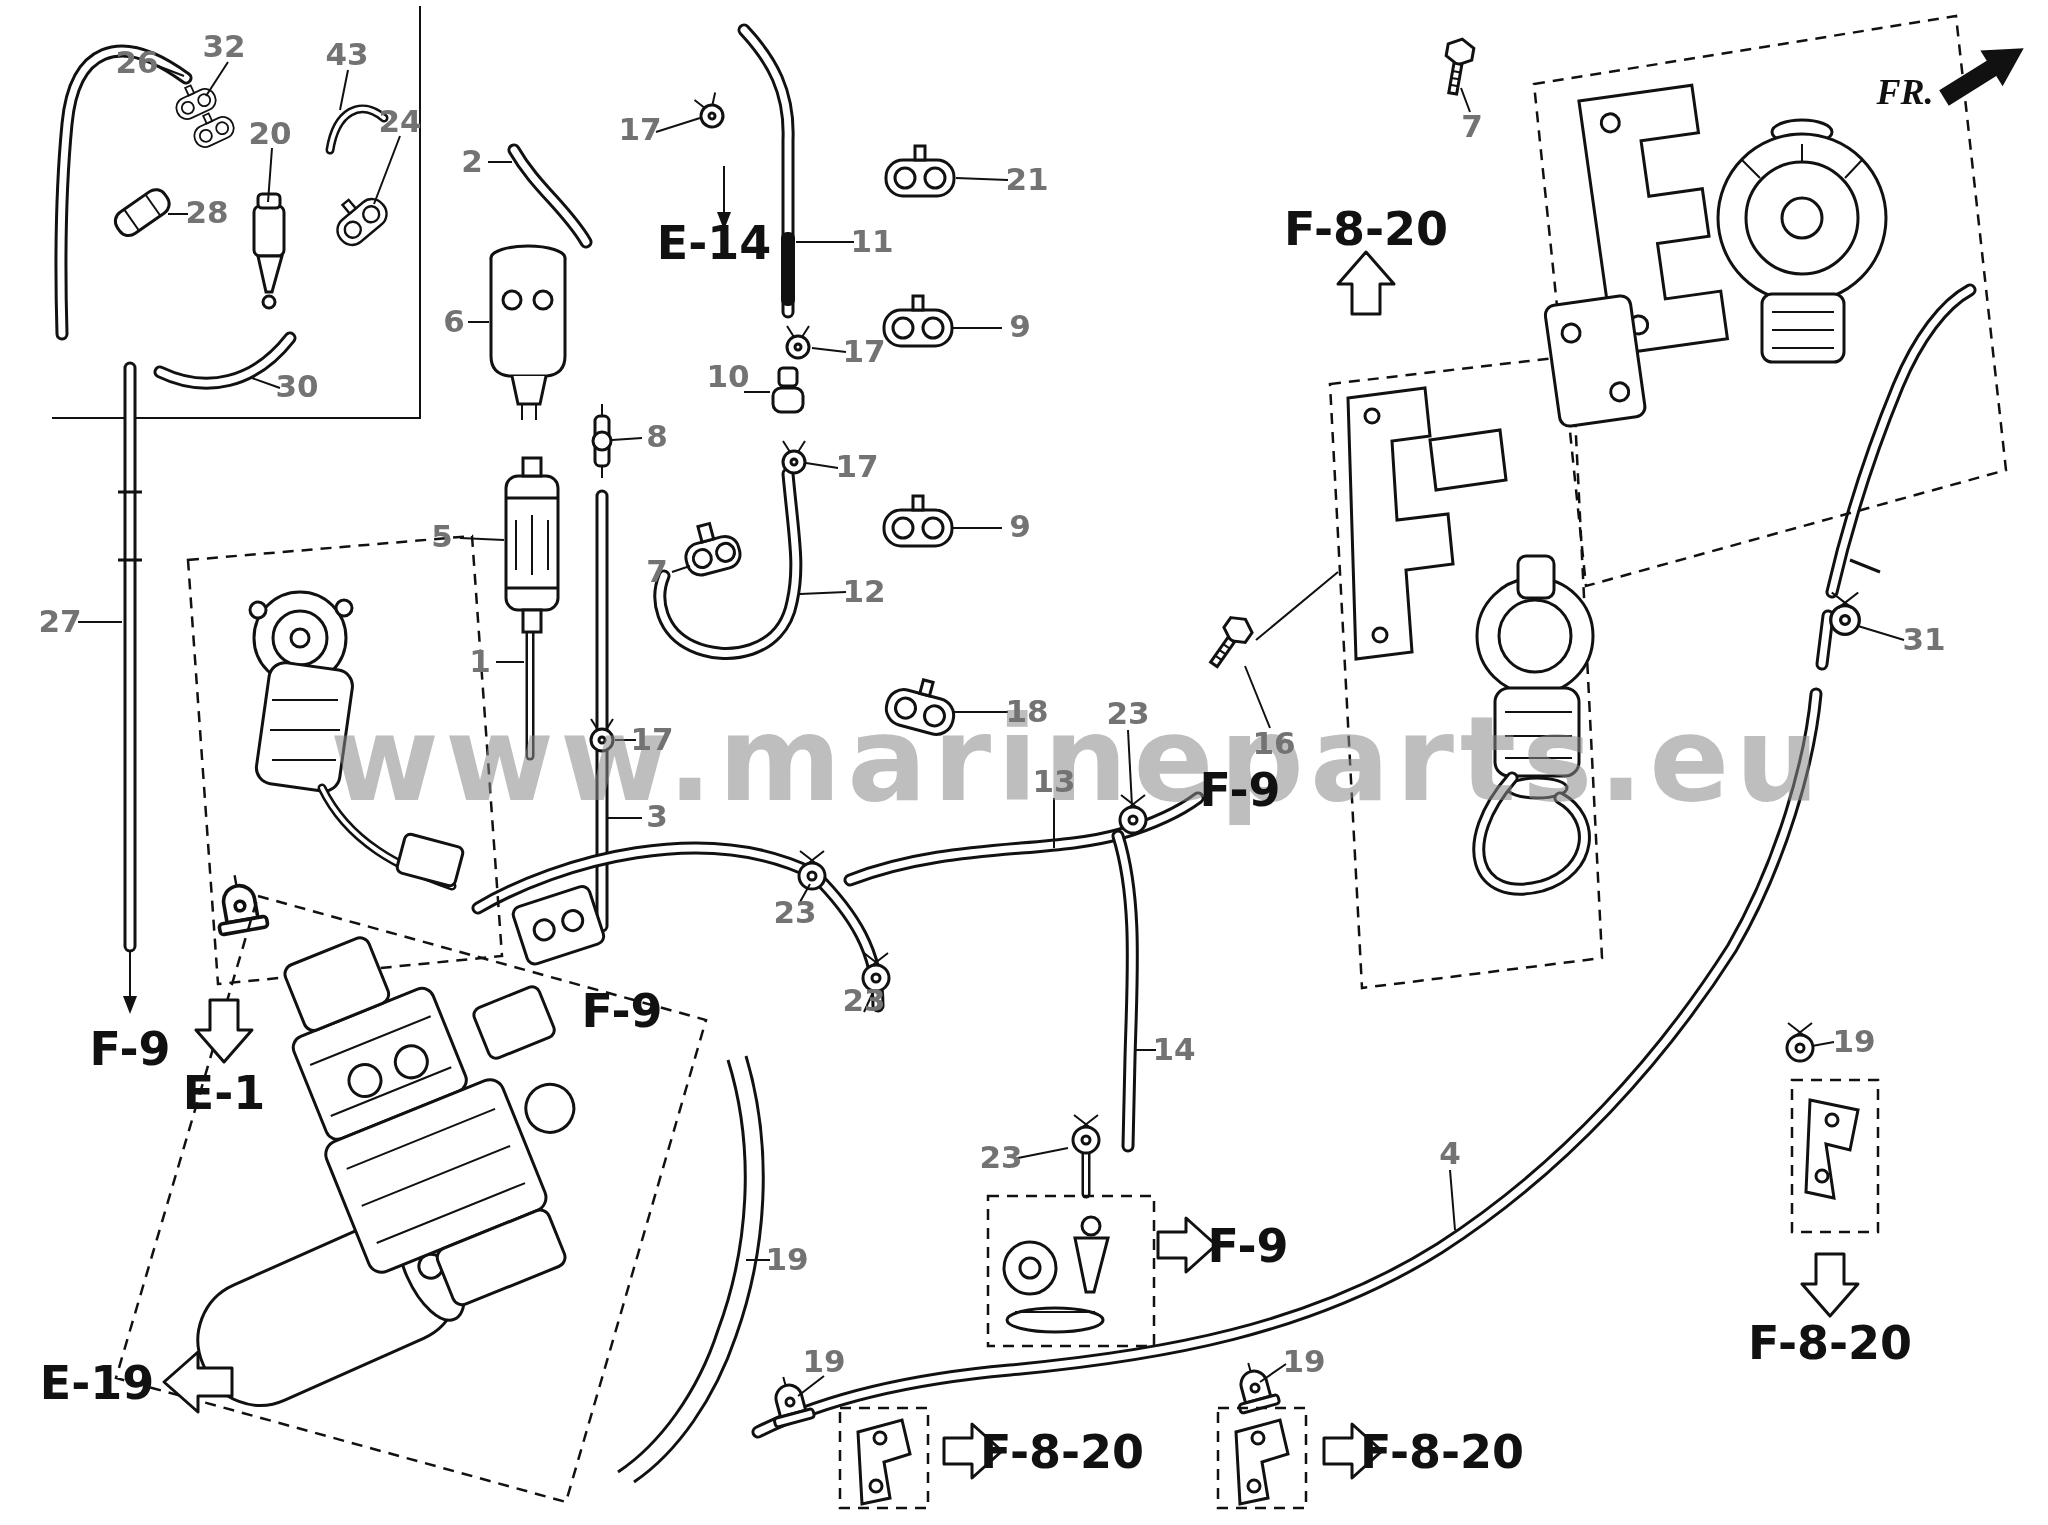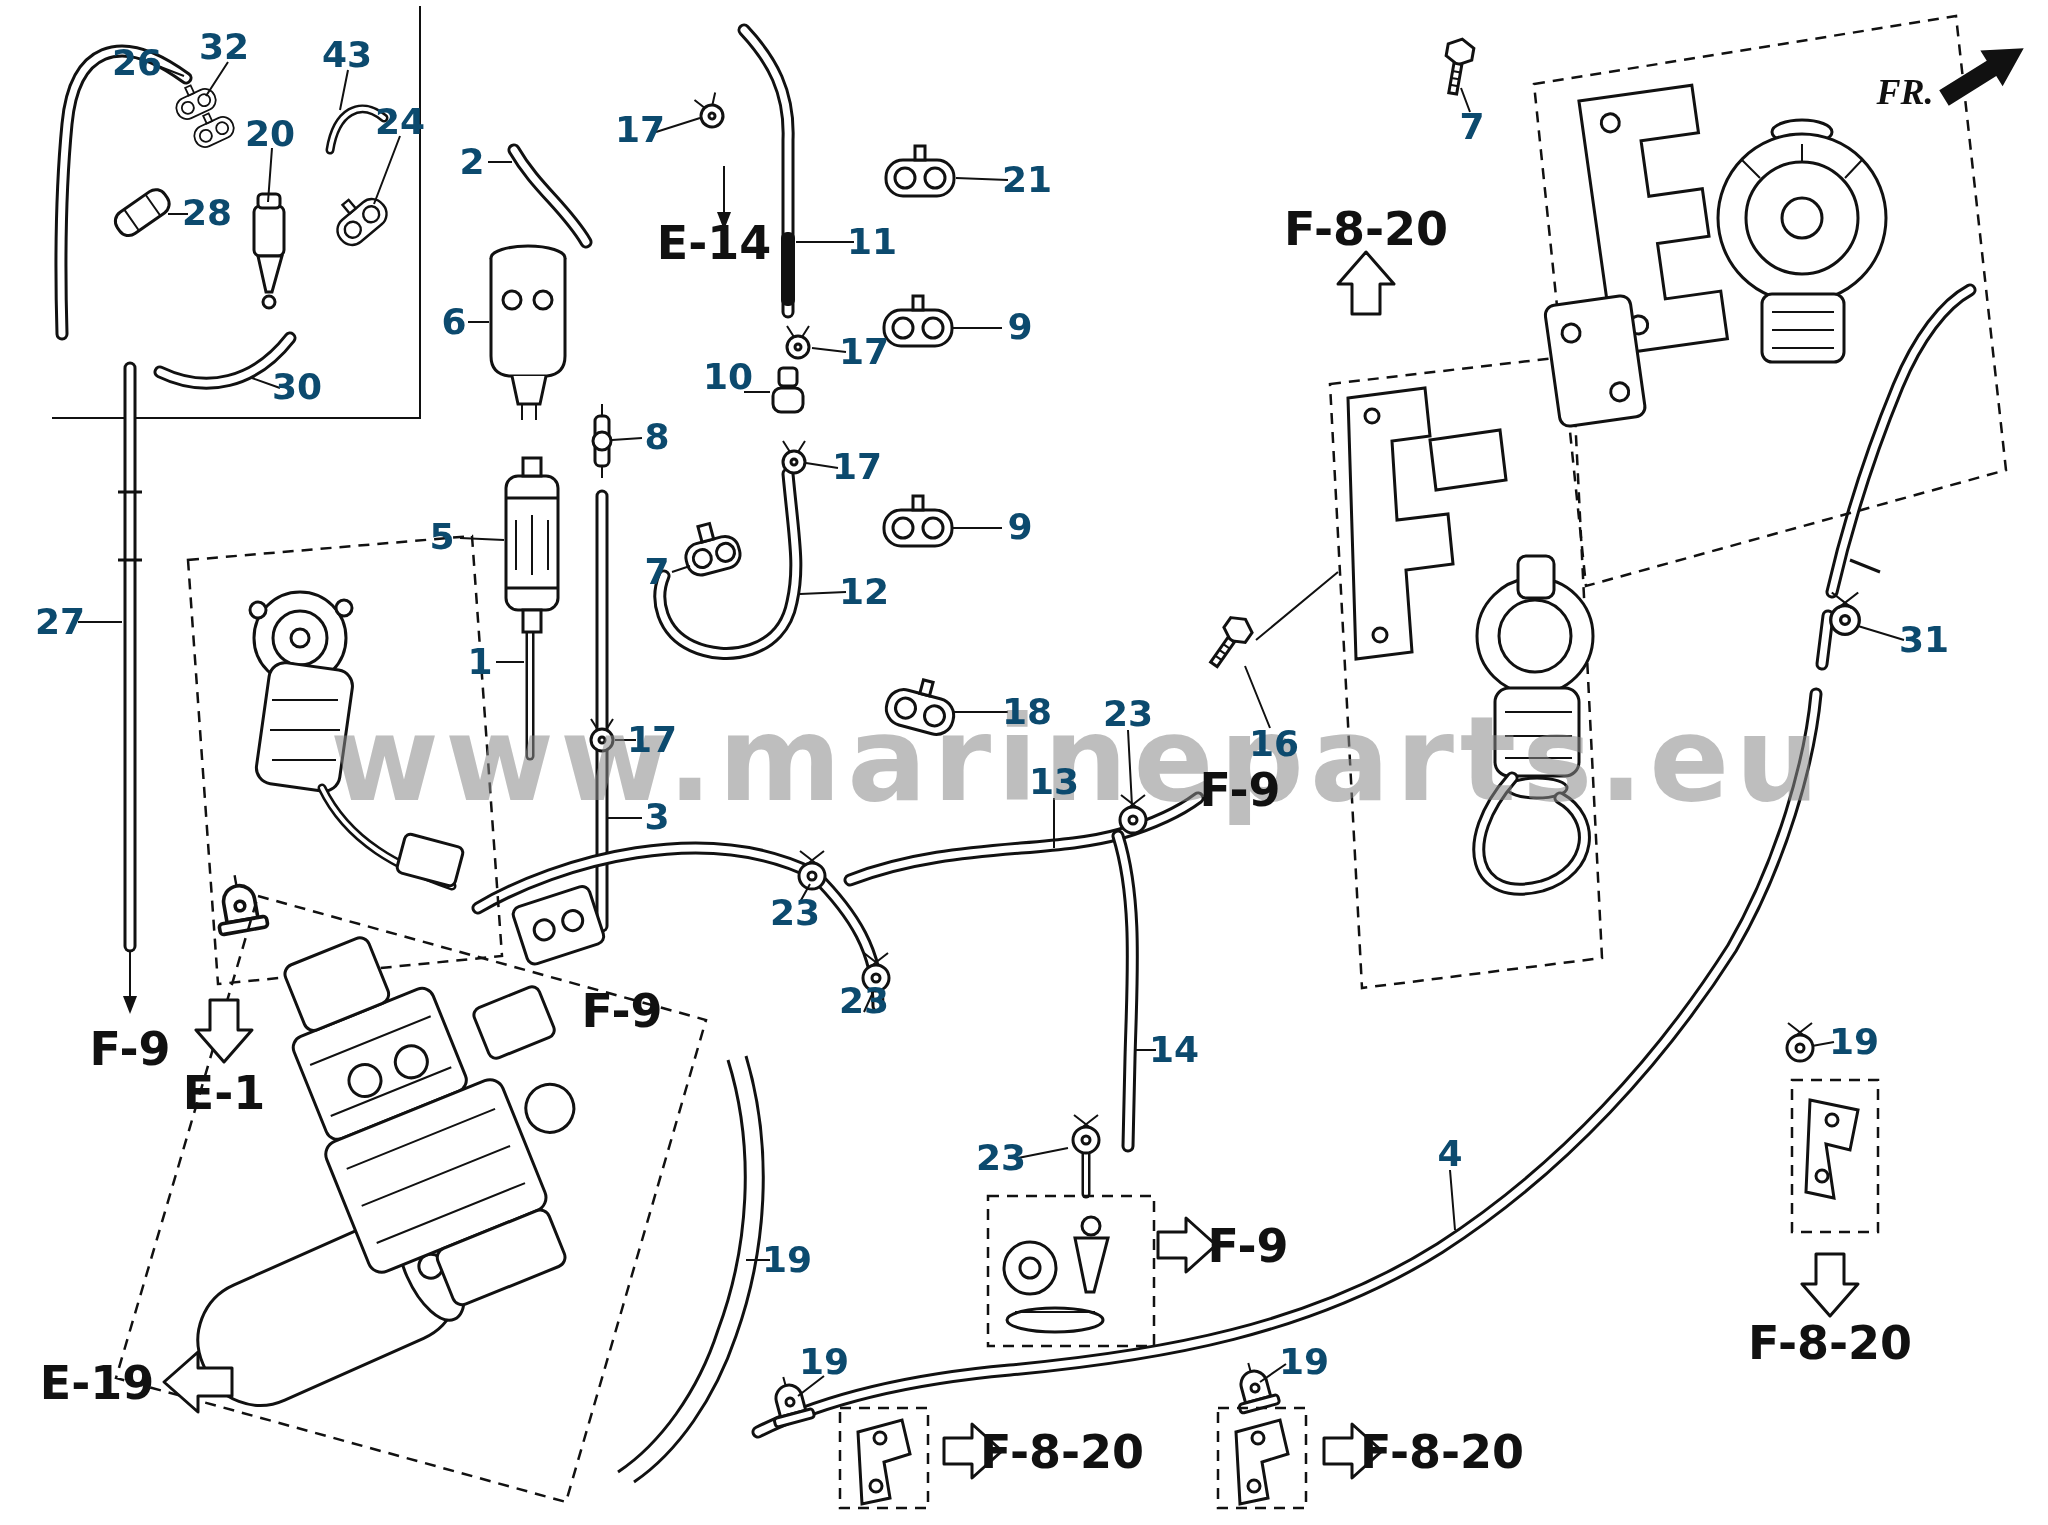--- a/index.html
+++ b/index.html
@@ -22,21 +22,21 @@
   .arrB { fill:#fff; stroke:#111; stroke-width:3; stroke-linejoin:round; }
   
   #watermark {
     position:absolute; left:330px; top:690px;
     font-size:118px; font-weight:bold; letter-spacing:6px;
     color:#8a8a8a; opacity:.55; white-space:nowrap; pointer-events:none;
   }
   #label-layer { position:absolute; left:0; top:0; width:100%; height:100%; }
   .callout {
     position:absolute; transform:translate(-50%,-50%);
-    font-size:36px; font-weight:700; color:#0c4a6e; white-space:nowrap;
+    font-size:31px; font-weight:700; color:#737373; white-space:nowrap;
   }
   .refLabel {
     position:absolute; transform:translate(-50%,-50%);
     font-size:46px; font-weight:700; color:#111; white-space:nowrap;
   }
   #fr-label {
     position:absolute; left:1905px; top:92px; transform:translate(-50%,-50%);
     font-size:36px; font-weight:700; font-style:italic; color:#111;font-family:Liberation Serif, serif;
   }
 </style>

